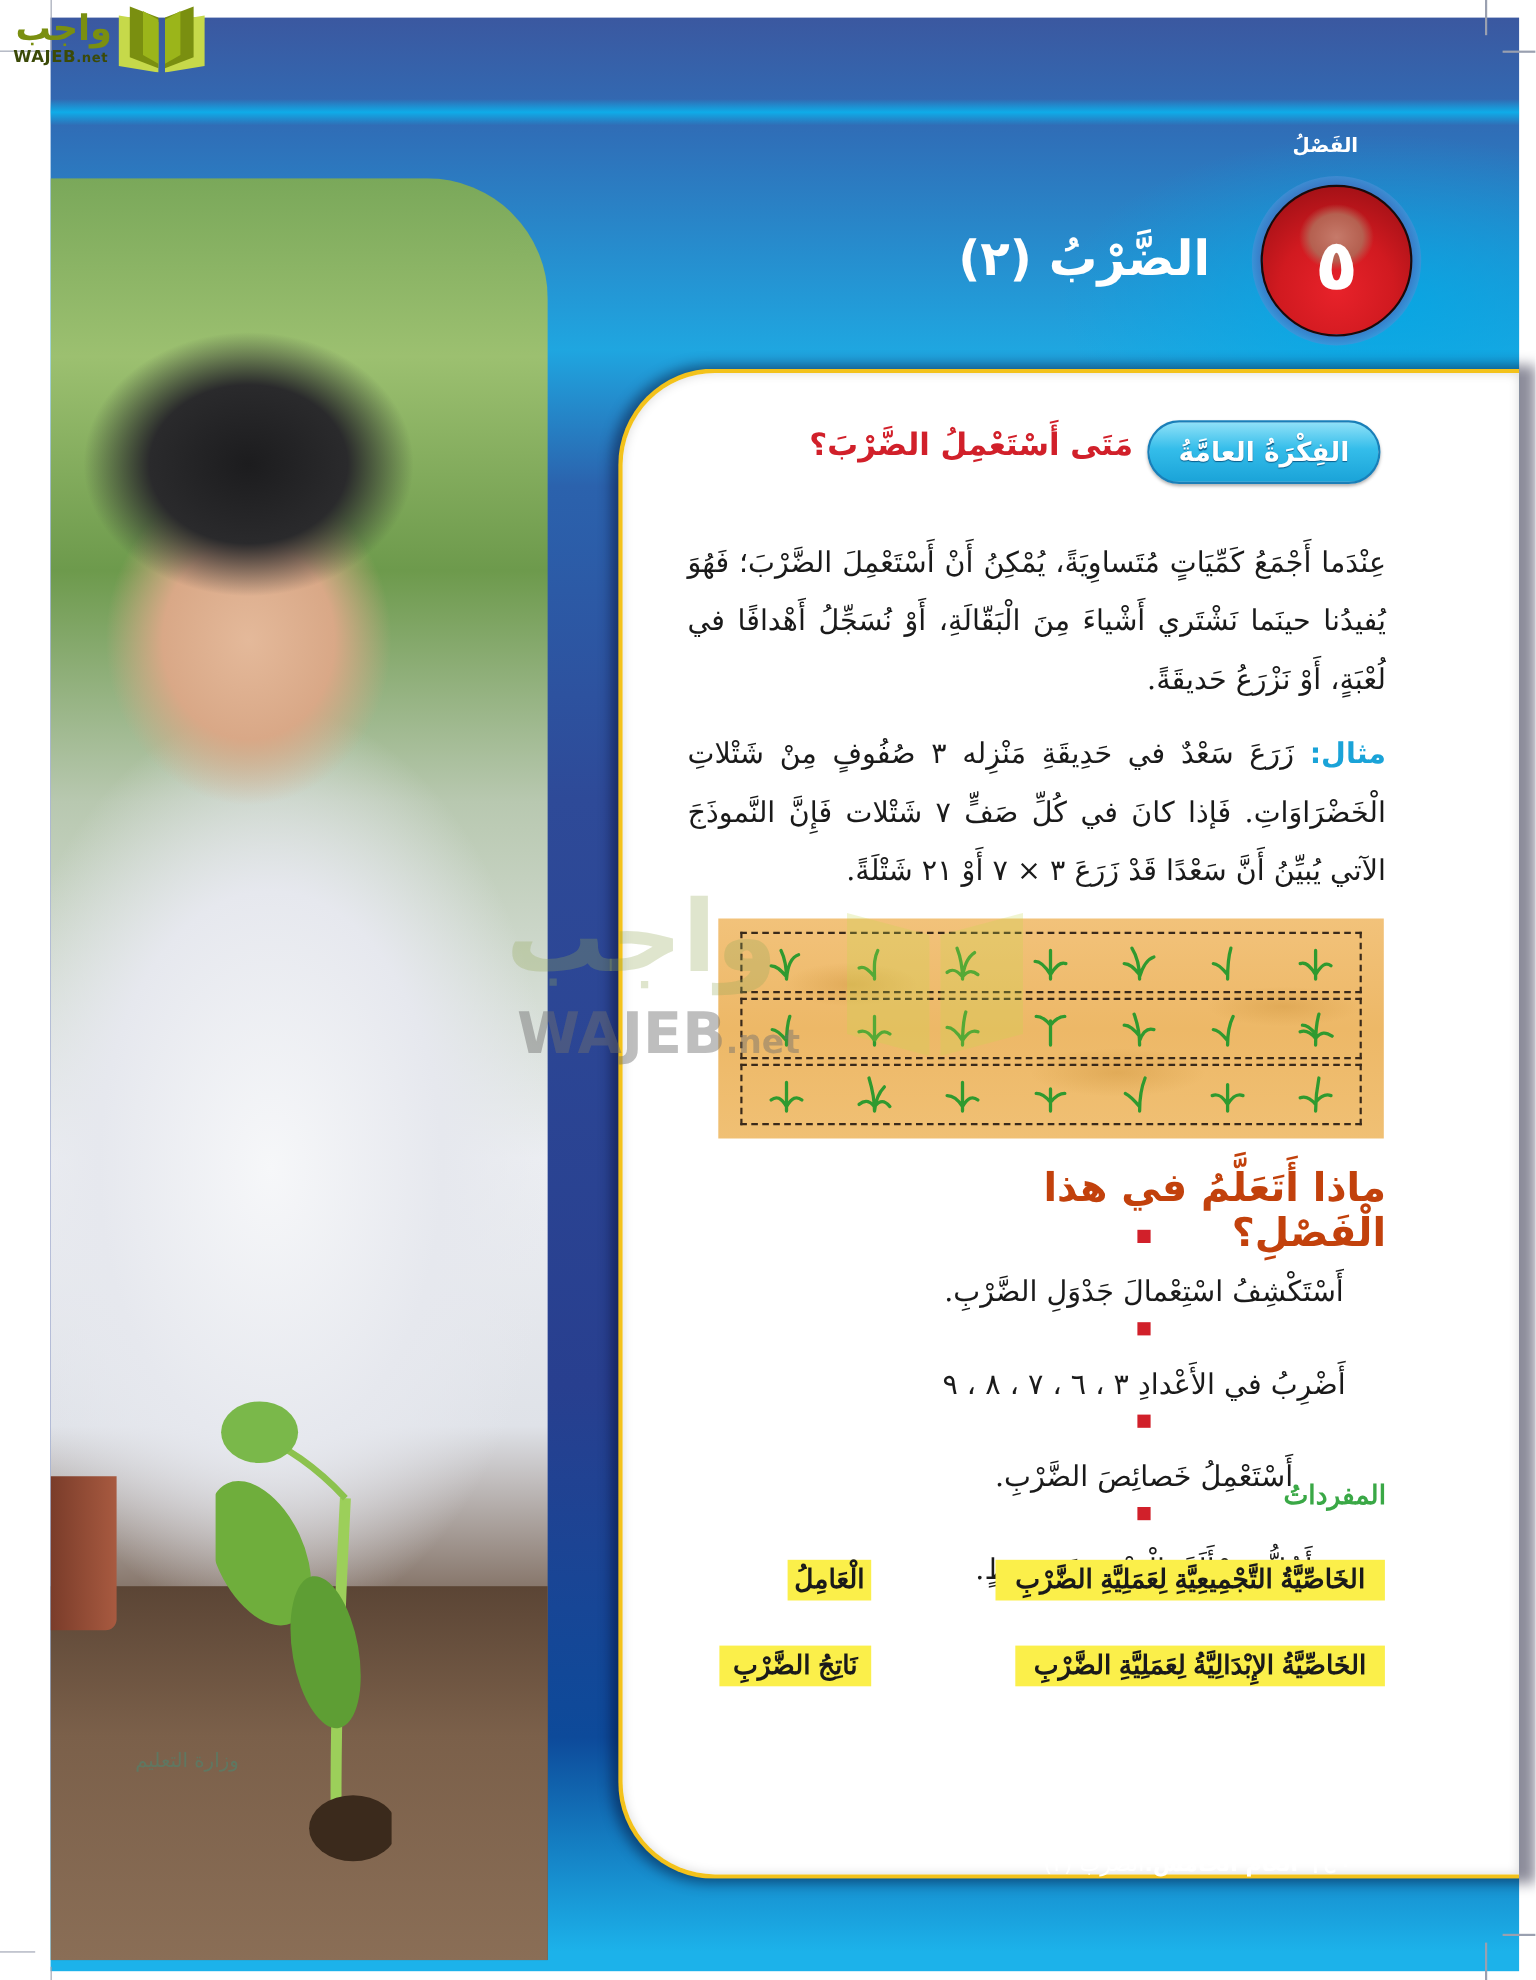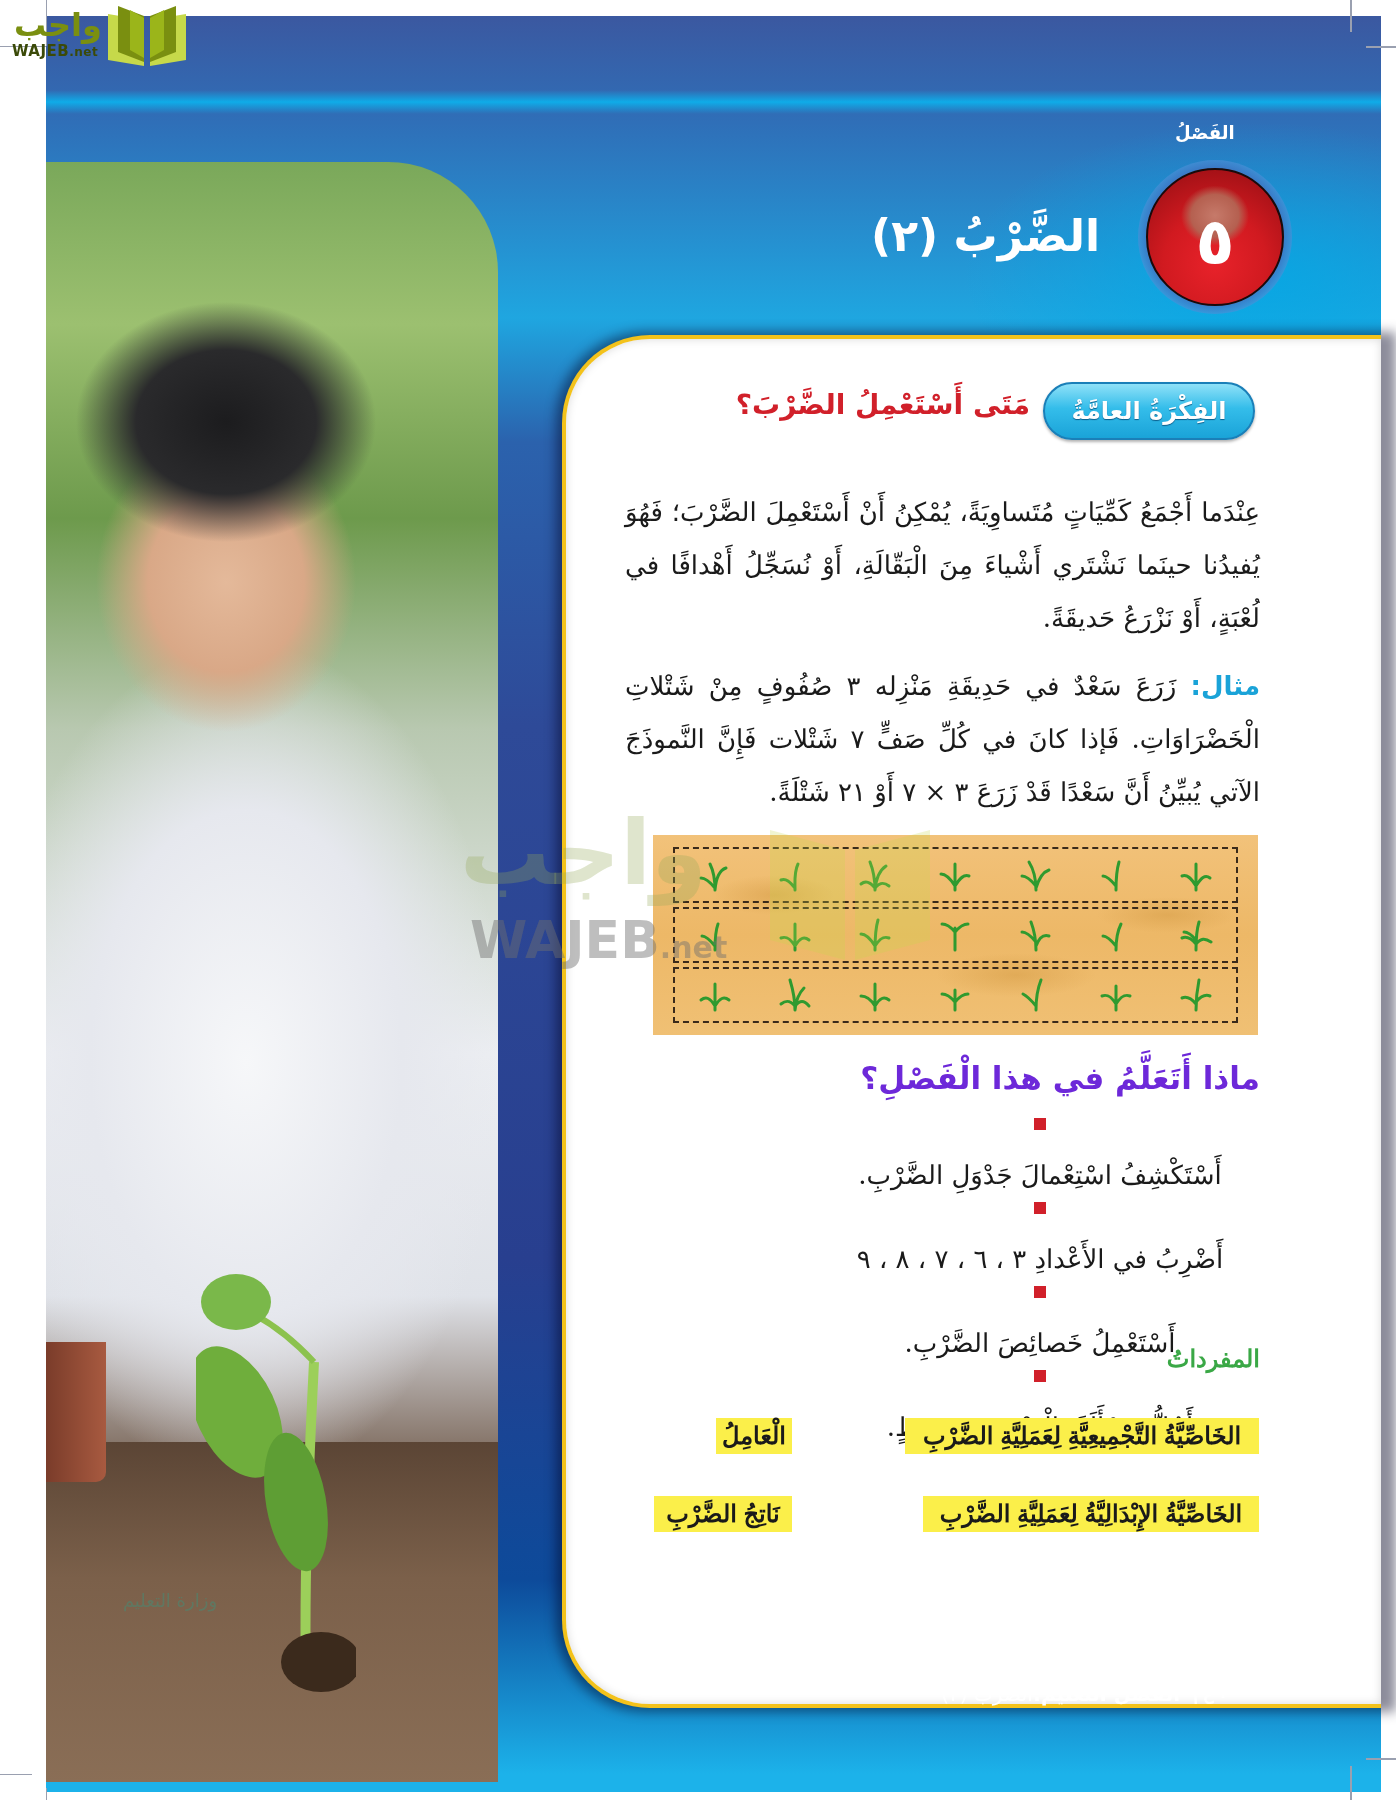--- a/index.html
+++ b/index.html
@@ -109,21 +109,21 @@
       linear-gradient(180deg,#f2c27a 0%, #edb867 50%, #f0c074 100%);
   }
   .garden-row {
     position:absolute; left:20px; width:565px; height:56px;
     border:2px dashed #3a2a1a; box-sizing:border-box;
     display:flex; justify-content:space-around; align-items:center;
   }
   .seedling { width:34px; height:34px; display:block; }
   .learn-heading {
     position:absolute; left:860px; top:1060px; width:400px; text-align:right;
-    color:#6d28d9; font-weight:bold; font-size:31px; direction:rtl;
+    color:#c2410c; font-weight:bold; font-size:36px; direction:rtl;
     font-family:"DejaVu Sans", sans-serif;
   }
   .objectives { position:absolute; left:820px; top:1118px; width:440px; direction:rtl; margin:0; padding:0; list-style:none; }
   .objectives li {
     font-family:"DejaVu Serif", serif; font-size:26px; line-height:54px; color:#1a1a1a;
     display:flex; align-items:center; gap:18px;flex-direction:column;
   }
   .bullet { width:12px; height:12px; background:#d1202a; flex:0 0 12px; display:inline-block; }
   .vocab-heading {
     position:absolute; left:1000px; top:1345px; width:260px; text-align:right;
@@ -337,14 +337,14 @@
 <div class="vocab-heading">المفرداتُ</div>
 <span class="vocab-term" style="left:905px;top:1418px;width:346px;">الخَاصِّيَّةُ التَّجْمِيعِيَّةِ لِعَمَلِيَّةِ الضَّرْبِ</span>
 <span class="vocab-term" style="left:716px;top:1418px;width:68px;">الْعَامِلُ</span>
 <span class="vocab-term" style="left:923px;top:1496px;width:328px;">الخَاصِّيَّةُ الإِبْدَالِيَّةُ لِعَمَلِيَّةِ الضَّرْبِ</span>
 <span class="vocab-term" style="left:654px;top:1496px;width:130px;">نَاتِجُ الضَّرْبِ</span>
 
 <div class="ministry-mark">وزارة التعليم</div>
 
 <div class="footer-page">١٤٠</div>
 <div class="footer-chapter">
-  <span>الفصل التعليم:</span><span class="sub">الضرب (٢)</span>
+  <span>العام الخامس:</span><span class="sub">الضرب (٢)</span>
 </div>
 
 </body></html>

